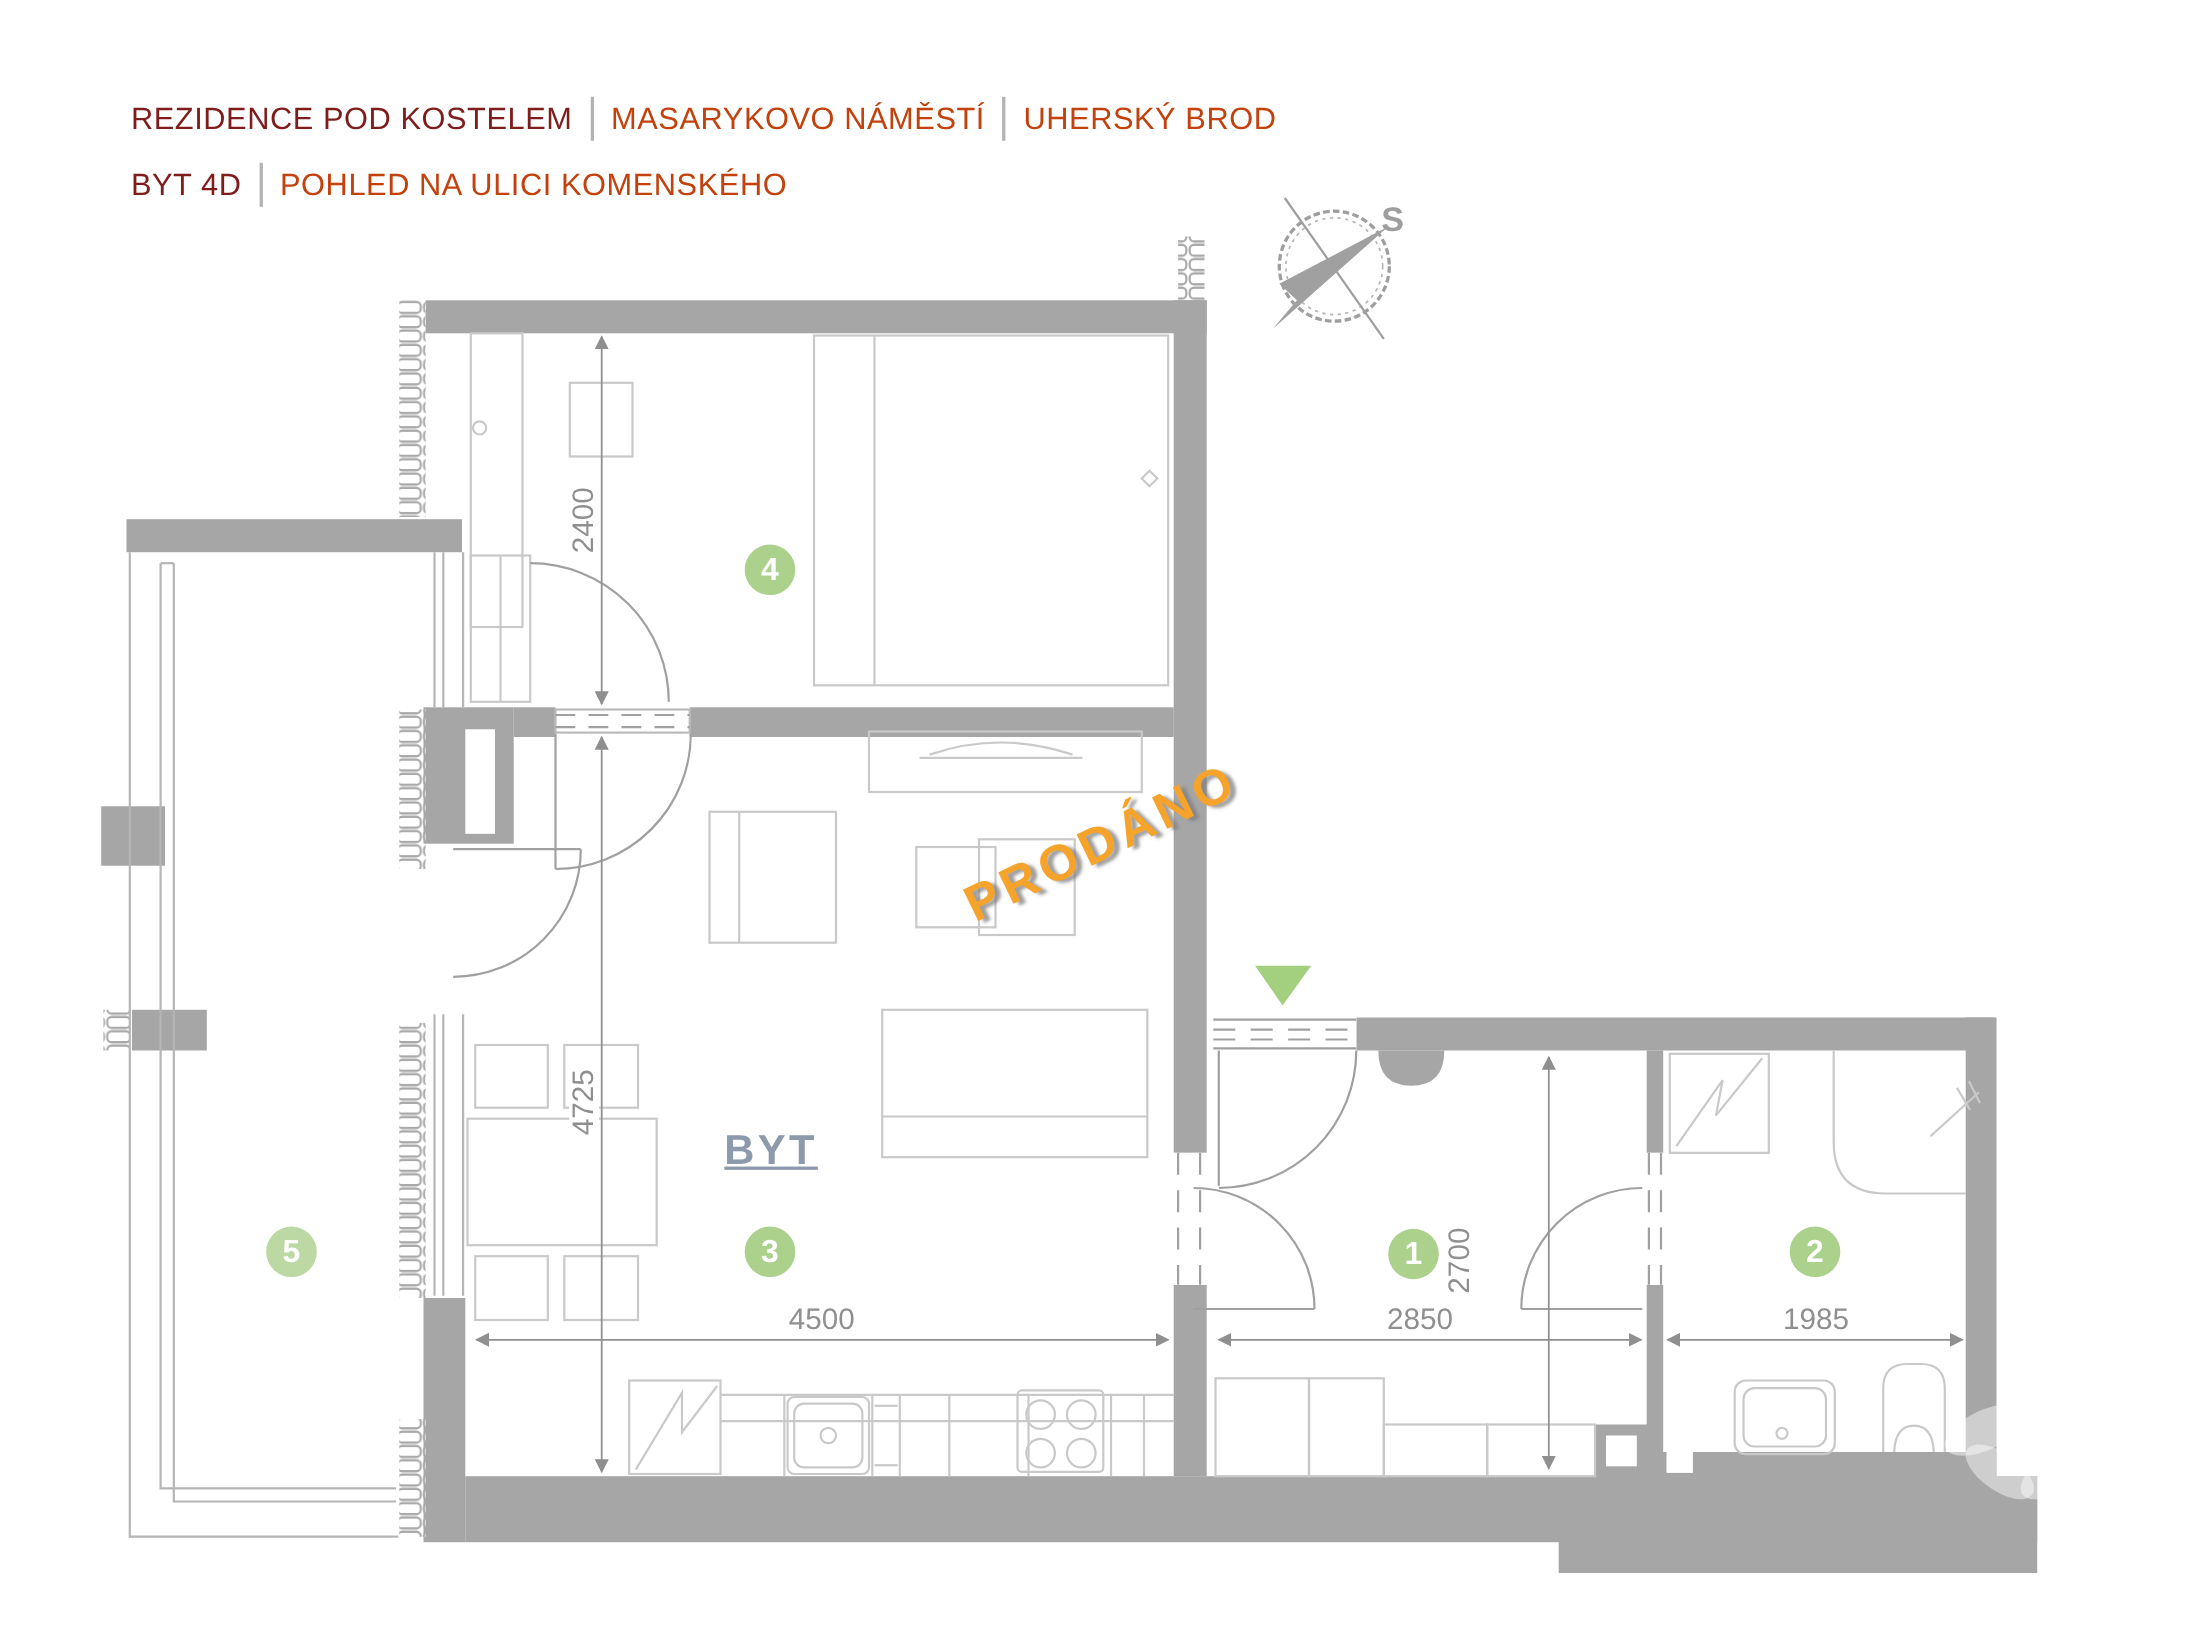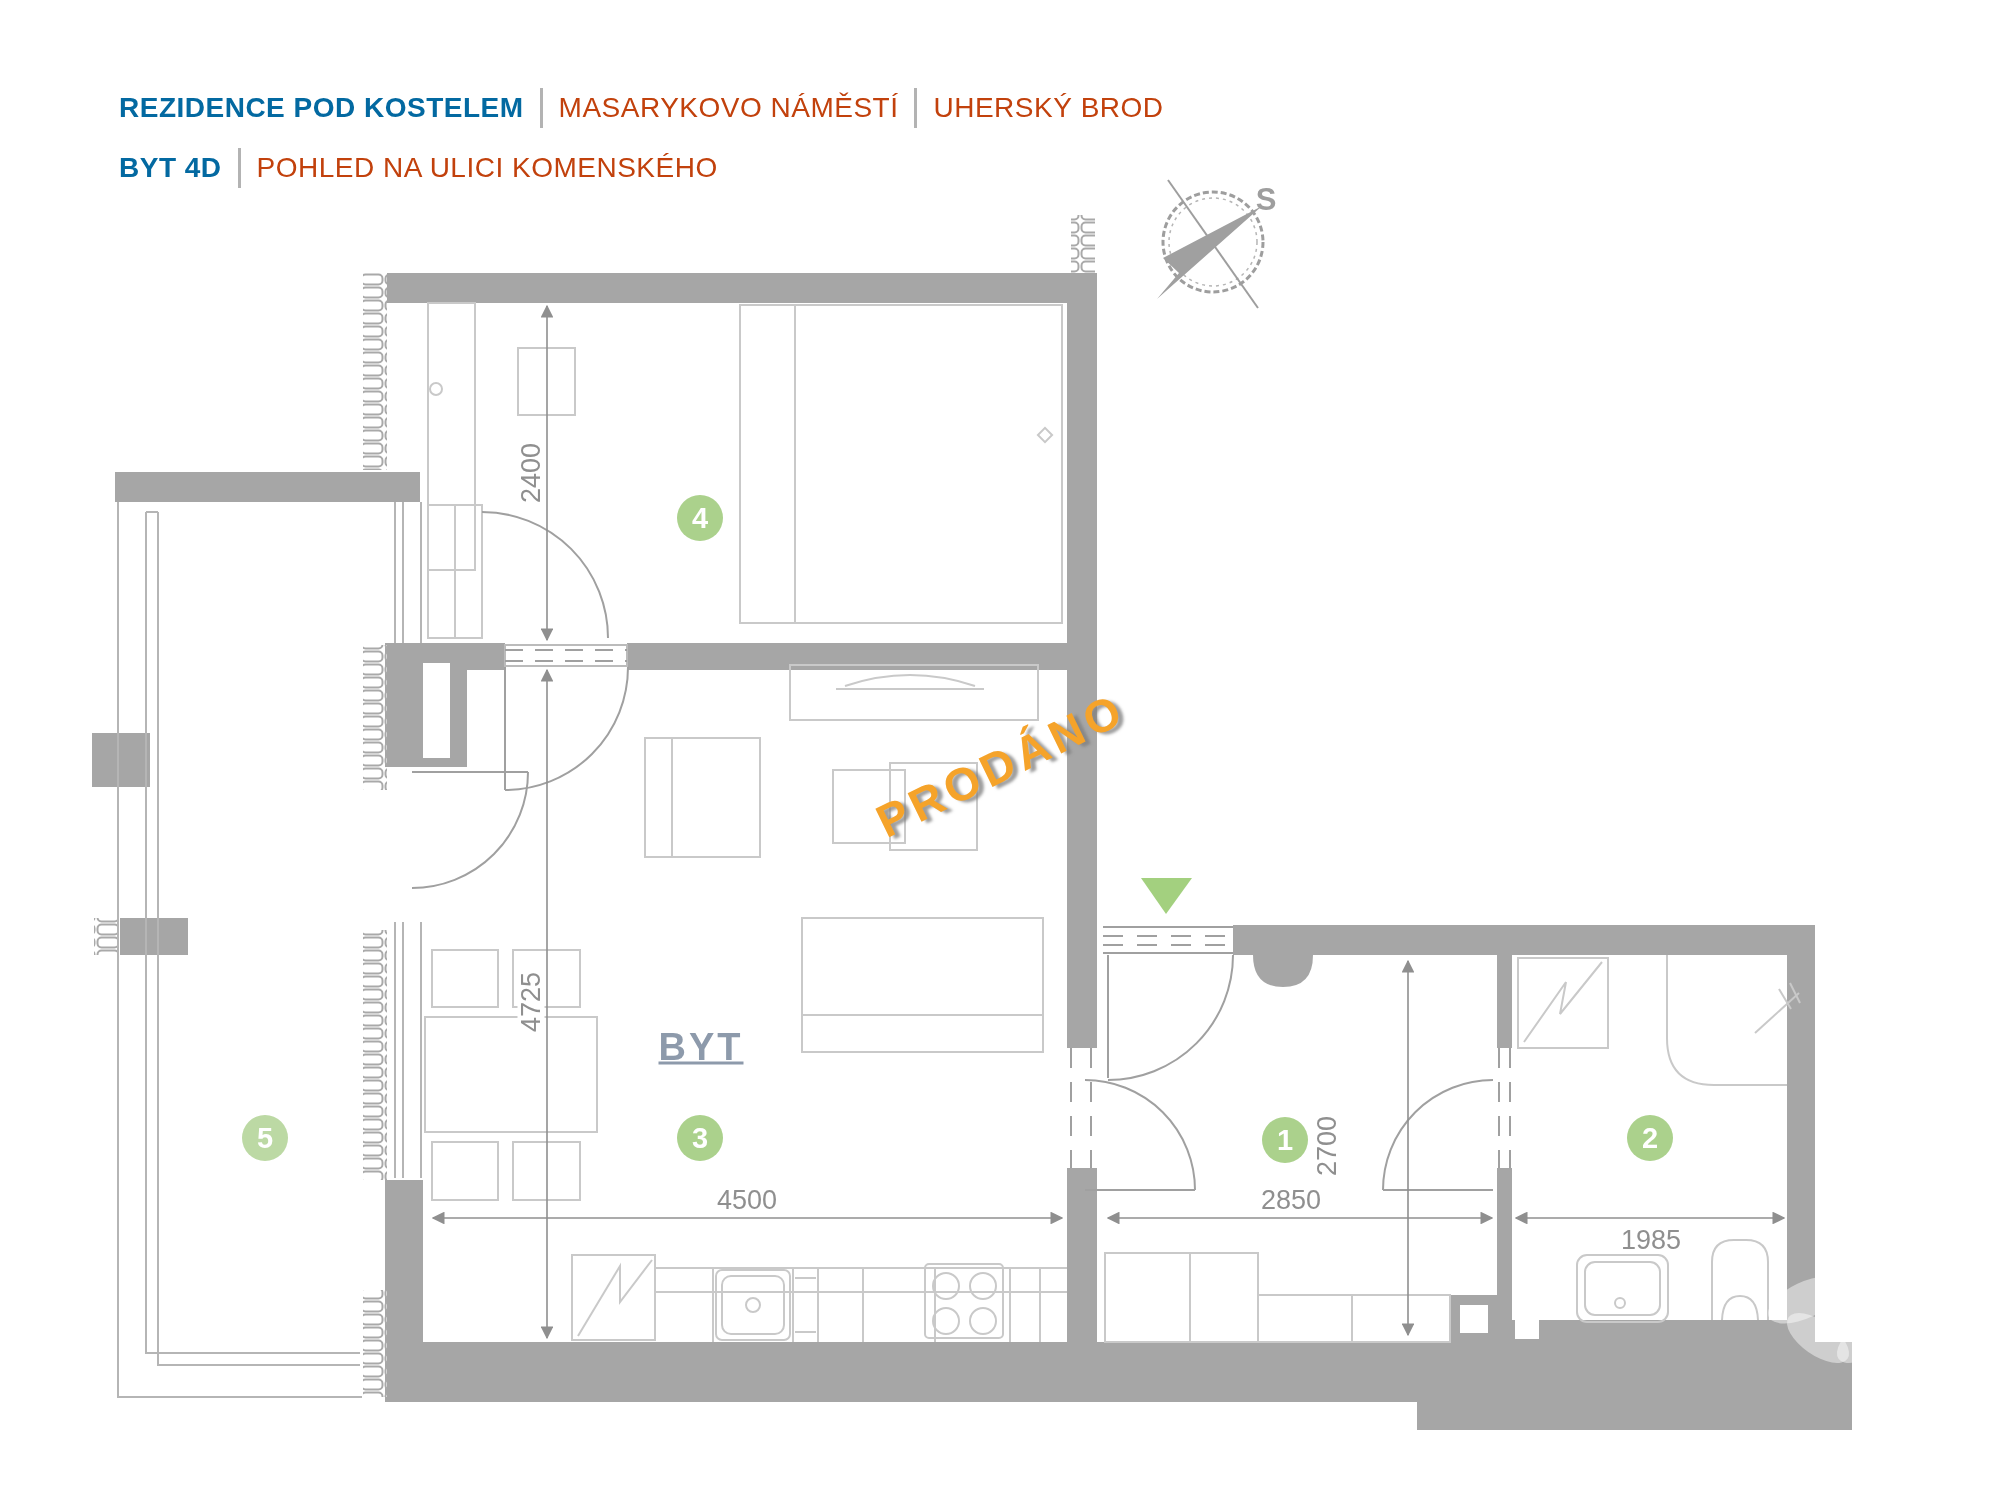--- a/index.html
+++ b/index.html
@@ -5,21 +5,21 @@
   html,body{margin:0;padding:0;background:#fff;}
   #stage{
     position:relative;width:2000px;height:1491px;background:#ffffff;
     font-family:"Liberation Sans", sans-serif;overflow:hidden;
   }
   
   .hline{position:absolute;display:flex;align-items:center;gap:16px;white-space:nowrap;}
   #hline1{left:119px;top:90px;height:36px;}
   #hline2{left:119px;top:150px;height:36px;}
   .htext{font-size:28px;color:#c2410c;letter-spacing:0.5px;}
-  .htext.bold{font-weight:bold;color:#0369a1;}
+  .htext.bold{font-weight:normal;color:#7f1d1d;}
   .hsep{width:3px;height:40px;background:#b3b3b3;}
   
   .dim{
     position:absolute;font-size:27px;color:#8f8f8f;background:#fff;padding:0 4px;
     transform:translate(-50%,-50%);line-height:1;
   }
   .dim.vert{transform:translate(-50%,-50%) rotate(-90deg);}
   .badge{
     position:absolute;width:46px;height:46px;border-radius:50%;
     background:#abd18c;color:#ffffff;font-weight:bold;font-size:29px;
@@ -260,21 +260,21 @@
   <div class="badge" style="left:1285px;top:1140px;">1</div>
   <div class="badge" style="left:1650px;top:1138px;">2</div>
   <div class="badge" style="left:700px;top:1138px;">3</div>
   <div class="badge" style="left:700px;top:518px;">4</div>
   <div class="badge faded" style="left:265px;top:1138px;">5</div>
 
   <div class="dim vert" style="left:531px;top:473px;">2400</div>
   <div class="dim vert" style="left:531px;top:1002px;">4725</div>
   <div class="dim" style="left:747px;top:1200px;">4500</div>
   <div class="dim" style="left:1291px;top:1200px;text-align:right;">2850</div>
-  <div class="dim" style="left:1651px;top:1200px;margin-top:40px;">1985</div>
+  <div class="dim" style="left:1651px;top:1200px;">1985</div>
   <div class="dim vert" style="left:1327px;top:1146px;">2700</div>
 
   <div id="byt-label">BYT</div>
 
   <div id="north-label">S</div>
 
   <div id="sold">PRODÁNO</div>
 
 
 </div>

